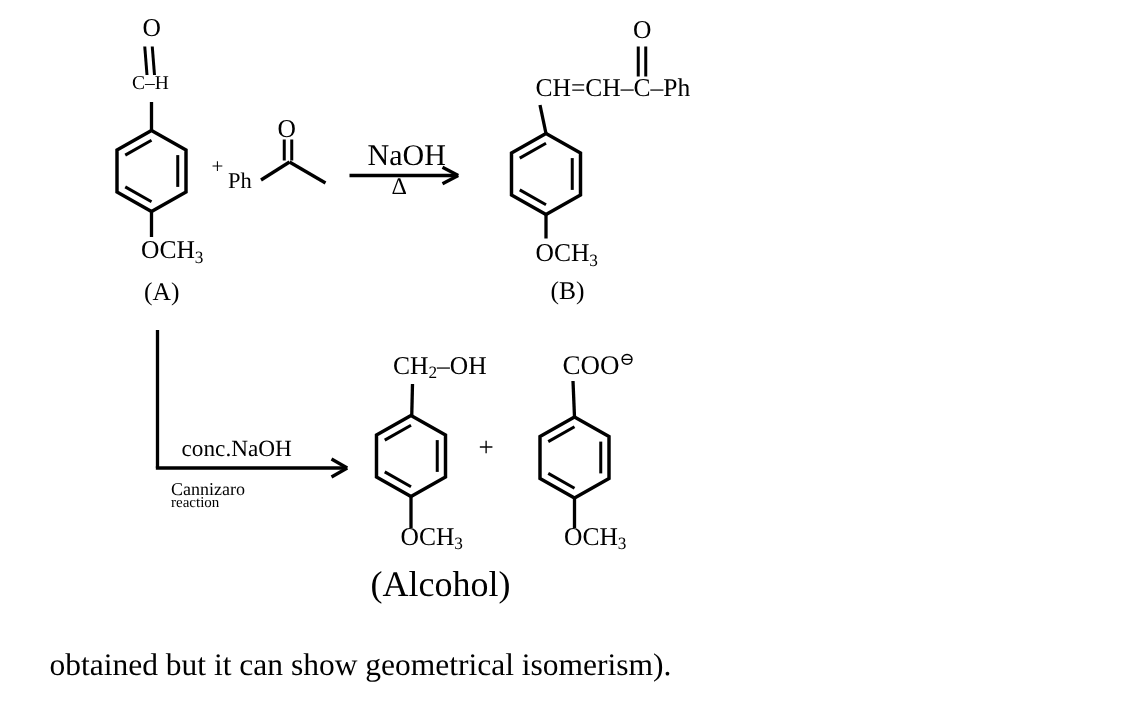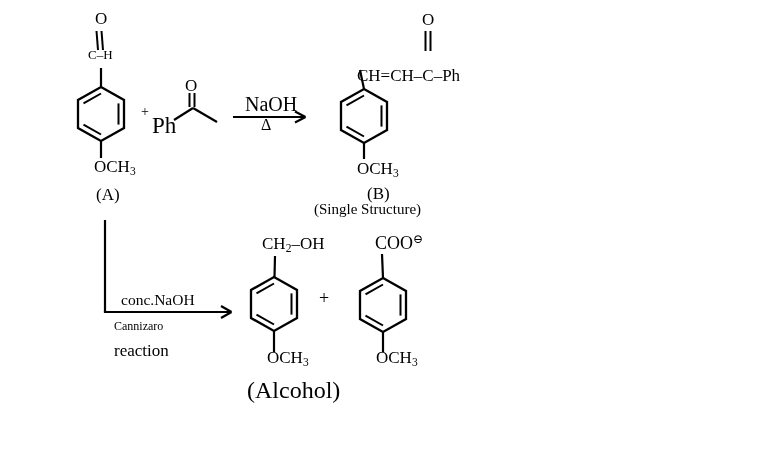--- a/index.html
+++ b/index.html
@@ -82,39 +82,39 @@
       <line class="bond" x1="383" y1="332" x2="383" y2="352"></line>
     </g>
   </svg>
 
   <span class="t" style="left:95px;top:10px;font-size:17px">O</span>
   <span class="t" style="left:88px;top:48px;font-size:13px">C–H</span>
   <span class="t" style="left:94px;top:158px;font-size:17px"><span>OCH</span><sub class="sb">3</sub></span>
   <span class="t" style="left:96px;top:186px;font-size:17px">(A)</span>
 
   <span class="t" style="left:141px;top:105px;font-size:14px">+</span>
-  <span class="t" style="left:152px;top:114px;font-size:23px">Ph</span>
+  <span class="t" style="left:152px;top:114px;font-size:15px">Ph</span>
   <span class="t" style="left:185px;top:77px;font-size:17px">O</span>
 
   <span class="t" style="left:245px;top:94px;font-size:20px">NaOH</span>
   <span class="t" style="left:261px;top:117px;font-size:16px">Δ</span>
 
-  <span class="t" style="left:357px;top:67px;font-size:17px">CH=CH–C–Ph</span>
+  <span class="t" style="left:357px;top:50px;font-size:17px">CH=CH–C–Ph</span>
   <span class="t" style="left:422px;top:11px;font-size:17px">O</span>
   <span class="t" style="left:357px;top:160px;font-size:17px"><span>OCH</span><sub class="sb">3</sub></span>
   <span class="t" style="left:367px;top:185px;font-size:17px">(B)</span>
-  <span class="t" style="left:314px;top:202px;font-size:15px">(Single Structure)</span>
 
   <span class="t" style="left:121px;top:292px;font-size:15.5px">conc.NaOH</span>
   <span class="t" style="left:114px;top:320px;font-size:12px">Cannizaro</span>
-  <span class="t" style="left:114px;top:342px;font-size:17px">reaction</span>
+  <span class="t" style="left:114px;top:331px;font-size:10px">reaction</span>
 
   <span class="t" style="left:262px;top:235px;font-size:17px"><span>CH</span><sub class="sb">2</sub><span>–OH</span></span>
   <span class="t" style="left:267px;top:349px;font-size:17px"><span>OCH</span><sub class="sb">3</sub></span>
   <span class="t" style="left:247px;top:378px;font-size:24px">(Alcohol)</span>
 
   <span class="t" style="left:319px;top:289px;font-size:18px">+</span>
 
   <span class="t" style="left:375px;top:234px;font-size:18px"><span>COO</span><sup class="sp">⊖</sup></span>
   <span class="t" style="left:376px;top:349px;font-size:17px"><span>OCH</span><sub class="sb">3</sub></span>
 
+  <div class="cap" style="top:430px">obtained but it can show geometrical isomerism).</div>
 
 </div>
 
 </body></html>

